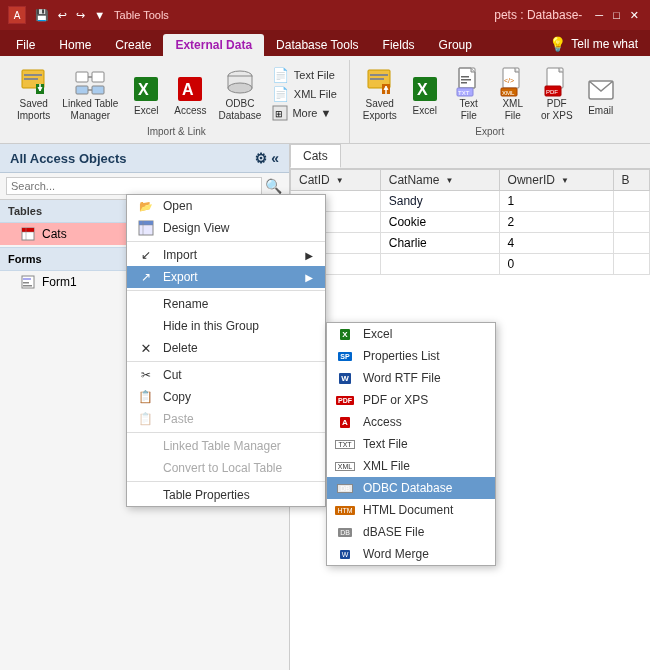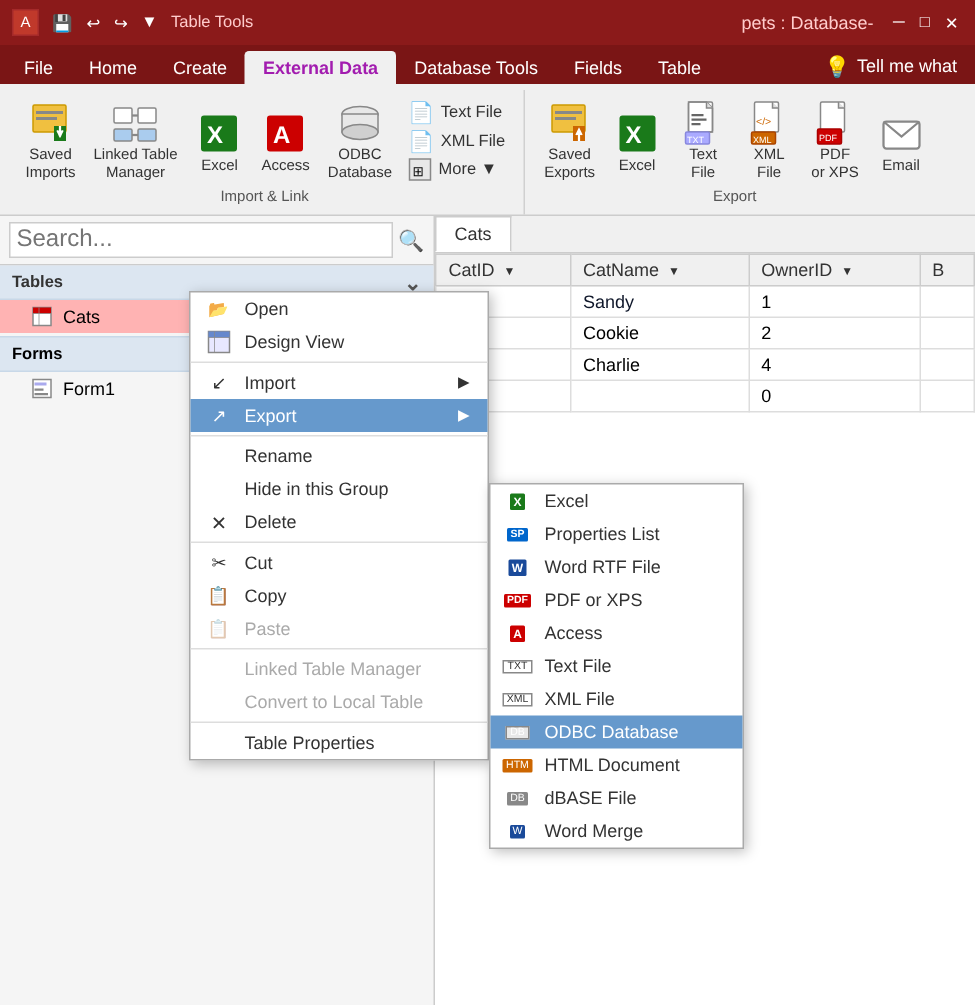--- a/index.html
+++ b/index.html
@@ -324,21 +324,21 @@
   </div>
 </div>
 
 <div class="ribbon-tabs">
   <div class="ribbon-tab">File</div>
   <div class="ribbon-tab">Home</div>
   <div class="ribbon-tab">Create</div>
   <div class="ribbon-tab active">External Data</div>
   <div class="ribbon-tab">Database Tools</div>
   <div class="ribbon-tab">Fields</div>
-  <div class="ribbon-tab">Table</div>
+  <div class="ribbon-tab">Group</div>
   <div class="tell-me">
     <span style="font-size:14px;">💡</span>
     <span>Tell me what</span>
   </div>
 </div>
 
 <div class="ribbon">
 
   <div class="ribbon-group">
     <div class="ribbon-group-buttons">
@@ -502,22 +502,29 @@
         <span style="font-size:10px;">Email</span>
       </button>
     </div>
     <div class="ribbon-group-label">Export</div>
   </div>
 </div>
 
 <div class="main-area">
 
   <div class="nav-panel">
+    <div class="nav-header">
+      <span>All Access Objects</span>
+      <div class="nav-header-icons">
+        <span style="cursor:pointer;font-size:14px;">⚙</span>
+        <span style="cursor:pointer;font-size:14px;">«</span>
+      </div>
+    </div>
     <div class="nav-search">
-      <input type="text" style="flex: 1 1 0%; border: 1px solid rgb(204, 204, 204); padding: 2px 4px; font-size: 16px;" placeholder="Search...">
+      <input type="text" style="flex: 1 1 0%; border: 1px solid rgb(204, 204, 204); padding: 2px 4px; font-size: 11px;" placeholder="Search...">
       <span style="font-size:14px;color:#666;">🔍</span>
     </div>
     <div class="nav-section-header">
       <span>Tables</span>
       <span class="nav-section-expand">⌄</span>
     </div>
     <div class="nav-item selected">
       <span class="nav-item-icon">
         <svg width="14" height="14" viewBox="0 0 14 14">
           <rect x="1" y="1" width="12" height="12" fill="white" stroke="#888" stroke-width="1"></rect>

